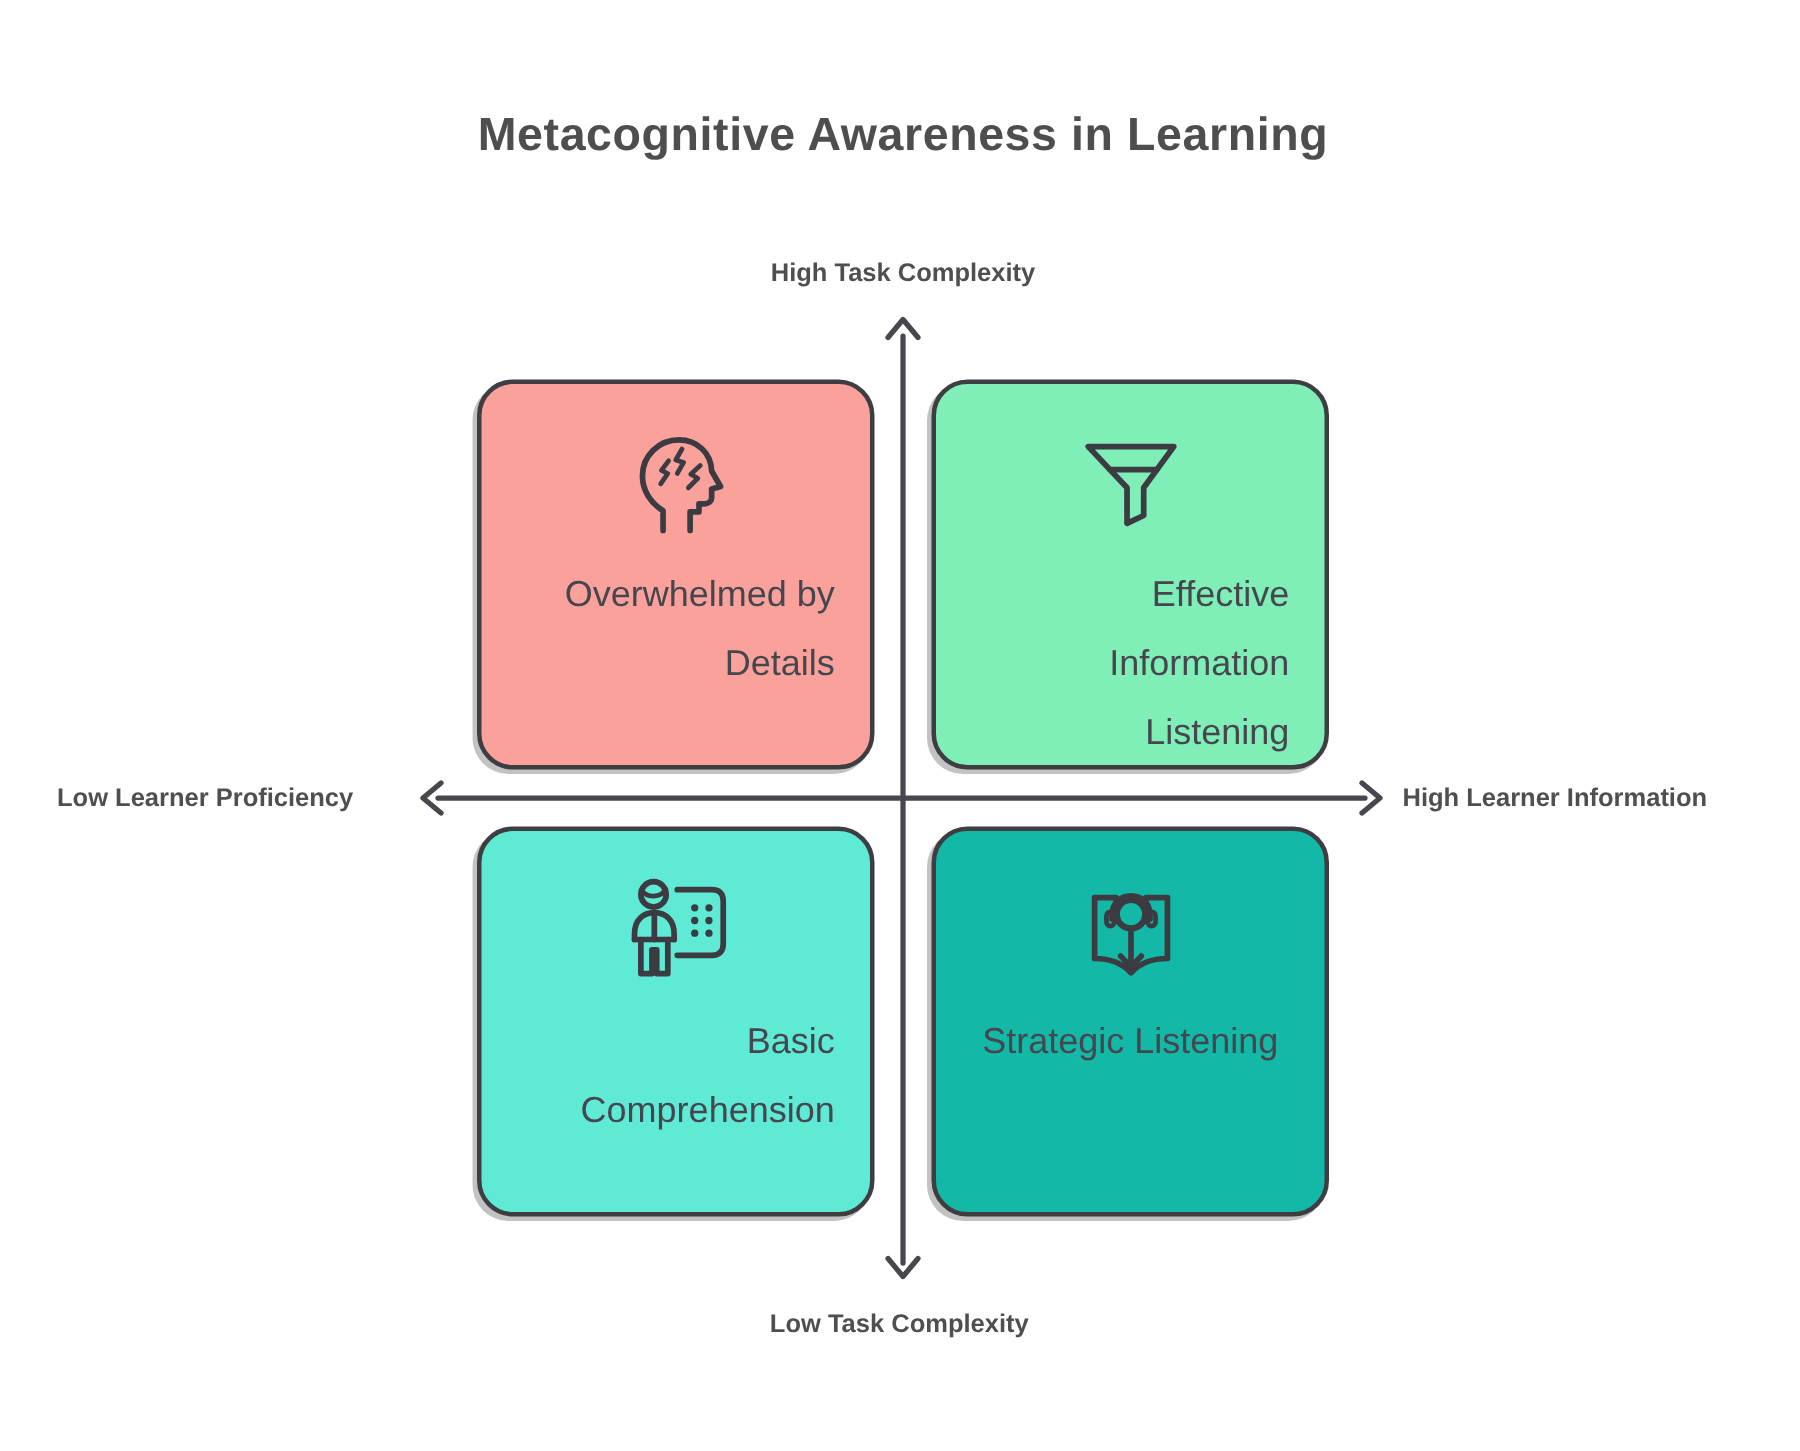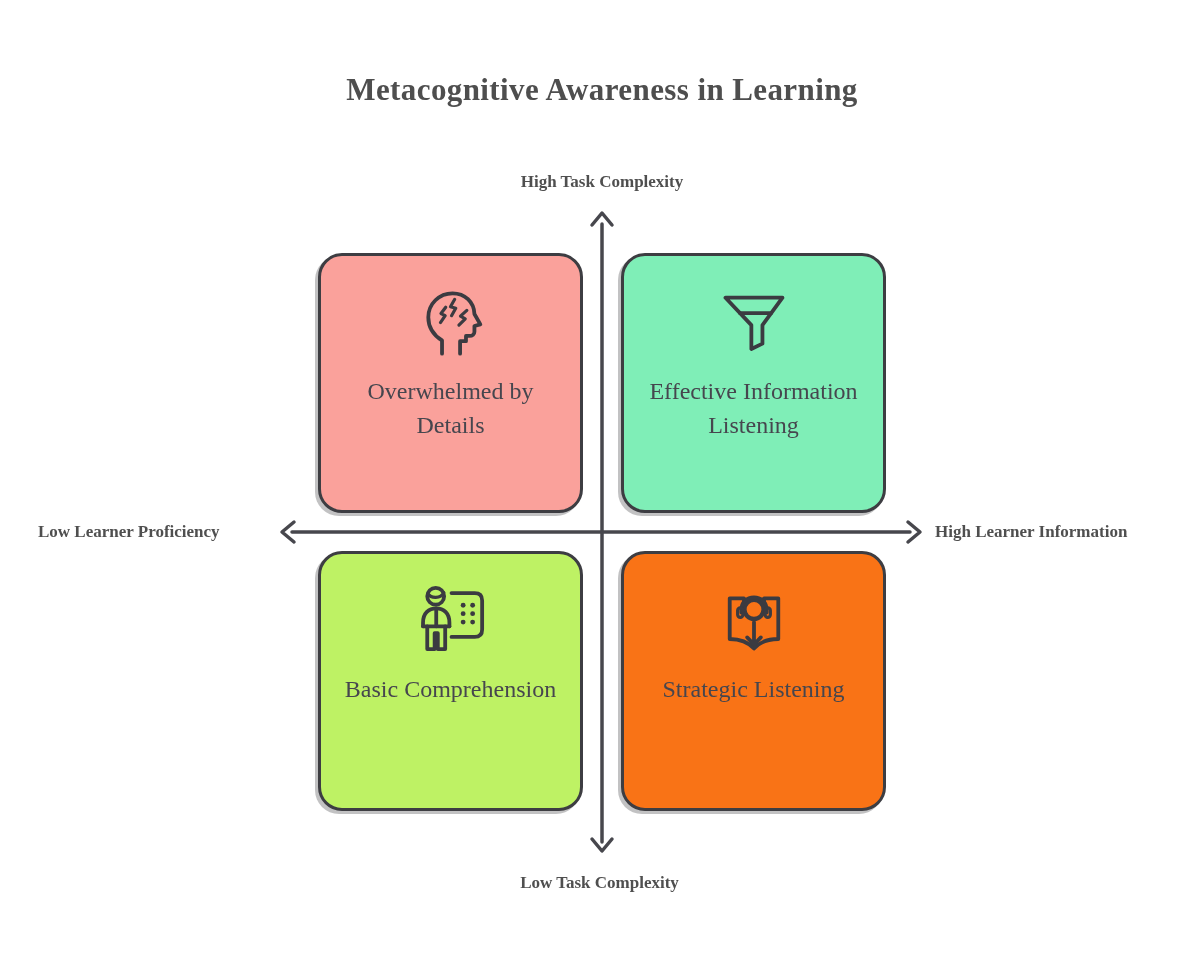--- a/index.html
+++ b/index.html
@@ -1,20 +1,20 @@
 <!DOCTYPE html>
 <html><head>
 <meta charset="utf-8">
 <style>
   html,body{margin:0;padding:0;background:#ffffff;}
   .canvas{
     position:relative;
     width:1200px;height:967px;
     background:#ffffff;
-    font-family:Liberation Serif, serif;
+    font-family:Liberation Sans, sans-serif;
     overflow:hidden;
   }
   .title{
     position:absolute;top:72px;left:0;width:1204px;
     text-align:center;
     font-size:31px;font-weight:700;letter-spacing:.4px;
     color:#4e4e4e;margin:0;
   }
   .axes-svg{position:absolute;top:0;left:0;}
   .axis-label{
@@ -34,21 +34,21 @@
     display:flex;flex-direction:column;align-items:center;
   }
   .quad.tl{left:318px;top:253px;}
   .quad.tr{left:621px;top:253px;}
   .quad.bl{left:318px;top:551px;}
   .quad.br{left:621px;top:551px;}
   .quad .icon{margin-top:28px;width:76px;height:76px;color:#3b3b41;}
   .quad .icon svg{width:76px;height:76px;display:block;}
   .quad .label{
     margin-top:14px;max-width:212px;
-    font-size:24px;line-height:34px;color:#46464e;text-align:center;
+    font-size:24px;line-height:46px;color:#46464e;text-align:right;
   }
   .ic{stroke:currentColor;fill:none;stroke-width:3.6;stroke-linecap:round;stroke-linejoin:round;}
   .ic-fill{fill:currentColor;stroke:none;}
   .axis-stroke{stroke:#47474d;stroke-width:3.5;fill:none;stroke-linecap:round;stroke-linejoin:round;}
 </style>
 </head>
 <body>
 
 <div class="canvas">
 
@@ -87,42 +87,42 @@
   <div class="quad tr" style="background: rgb(127, 238, 183);">
     <span class="icon">
       <svg viewBox="0 0 72 72">
         <path class="ic" d="M9 13 H63 L44 39 V56.5 L33.5 61.5 V39 Z"></path>
         <line class="ic" x1="22.7" y1="27.5" x2="52.3" y2="27.5"></line>
       </svg>
     </span>
     <div class="label">Effective Information Listening</div>
   </div>
 
-  <div class="quad bl" style="background: #bef264;">
+  <div class="quad bl" style="background: #5eead4;">
     <span class="icon">
       <svg viewBox="0 0 72 72">
         <path class="ic" d="M36.5 10.5 H58.5 C63 10.5 65.5 13 65.5 17.5 V45 C65.5 49.5 63 52 58.5 52 H36.5"></path>
         <circle class="ic" cx="21.5" cy="13.5" r="8"></circle>
         <path class="ic" style="stroke-width:3" d="M14.2 11 C17 15.8 26.2 16 29.2 10.2"></path>
         <path class="ic" d="M9.5 42 V38.5 C9.5 29.5 15 25 22 25 C29 25 34.5 29.5 34.5 38.5 V42"></path>
         <path class="ic" d="M9.5 42 H34.5"></path>
         <path class="ic" d="M22 25 V42"></path>
         <path class="ic" d="M13.5 42 V63.5 H20.5 V48.5 H23.5 V63.5 H30.5 V42"></path>
         <circle class="ic-fill" cx="47.5" cy="22" r="2.3"></circle>
         <circle class="ic-fill" cx="56.5" cy="22" r="2.3"></circle>
         <circle class="ic-fill" cx="47.5" cy="30" r="2.3"></circle>
         <circle class="ic-fill" cx="56.5" cy="30" r="2.3"></circle>
         <circle class="ic-fill" cx="47.5" cy="38" r="2.3"></circle>
         <circle class="ic-fill" cx="56.5" cy="38" r="2.3"></circle>
       </svg>
     </span>
     <div class="label">Basic Comprehension</div>
   </div>
 
-  <div class="quad br" style="background: #f97316;">
+  <div class="quad br" style="background: #14b8a6;">
     <span class="icon">
       <svg viewBox="0 0 72 72">
         <path class="ic" d="M26.5 19.5 V15.5 H13 V54 C22 54 30.5 57 36 63 C41.5 57 50 54 59 54 V15.5 H45.5 V19.5"></path>
         <circle class="ic" style="stroke-width:4" cx="36" cy="26" r="9"></circle>
         <path class="ic" d="M24 29 V26.5 C24 19.5 29 14.5 36 14.5 C43 14.5 48 19.5 48 26.5 V29"></path>
         <rect class="ic" style="stroke-width:3" x="20.5" y="24.5" width="5" height="9" rx="2.5"></rect>
         <rect class="ic" style="stroke-width:3" x="46.5" y="24.5" width="5" height="9" rx="2.5"></rect>
         <path class="ic" d="M36 38 V58.5 M29.5 52.5 L36 59.2 L42.5 52.5"></path>
       </svg>
     </span>

